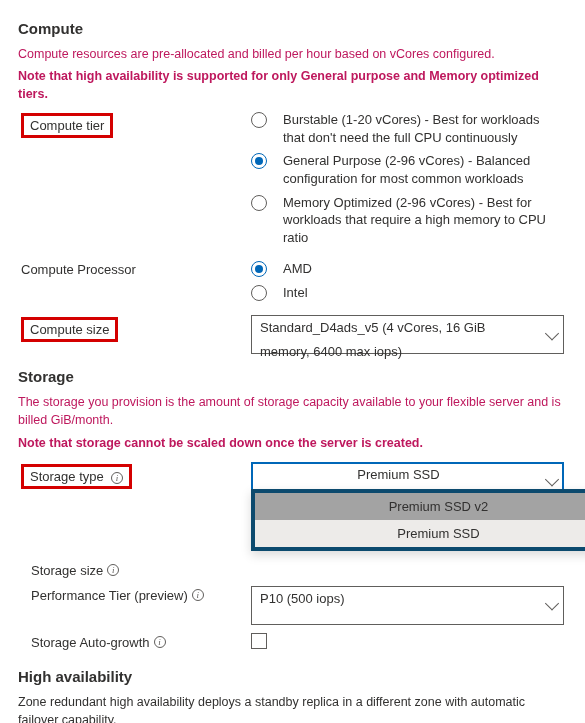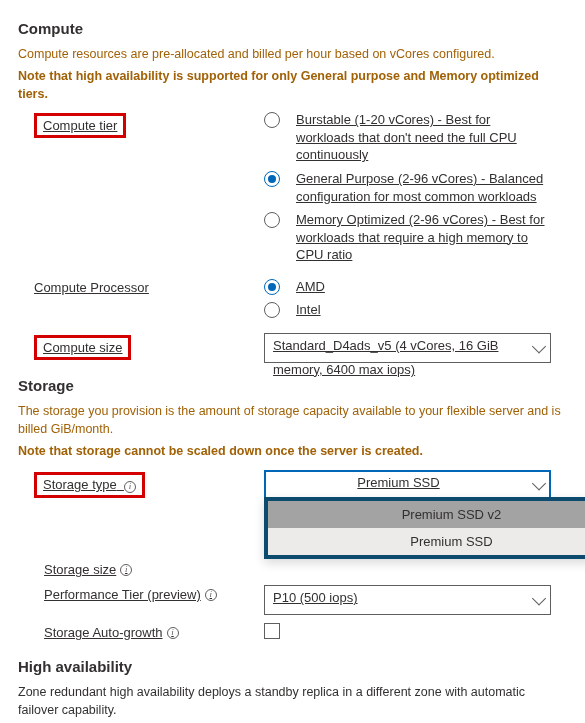--- a/index.html
+++ b/index.html
@@ -5,32 +5,32 @@
   * { box-sizing: border-box; margin: 0; padding: 0; }
   body {
     font-family: "Segoe UI", -apple-system, sans-serif;
     font-size: 13px;
     color: #323130;
     background: #fff;
     padding: 14px 18px;
     width: 585px;
   }
   .h-section { font-size: 15px; font-weight: 600; margin: 6px 0 8px 0; }
-  .desc { font-size: 12.5px; color: #a16207; line-height: 1.45; margin-bottom: 4px; }
+  .desc { font-size: 12.5px; color: #be185d; line-height: 1.45; margin-bottom: 4px; }
   .desc.bold { font-weight: 600; }
-  .row { display: flex; align-items: flex-start; margin: 8px 16px; text-decoration: underline; }
+  .row { display: flex; align-items: flex-start; margin: 8px 3px; }
   .label-col { width: 230px; flex: none; display: flex; align-items: center; gap: 4px; font-size: 13px; padding-top: 2px; }
   .label-col.sub { padding-left: 10px; align-items: center; }
   .input-col { flex: 1; min-width: 0; }
   .hl-red { border: 3px solid #d40000; padding: 2px 6px; display: inline-block; }
   .radio-opt { display: flex; align-items: flex-start; gap: 16px; margin-bottom: 6px; font-size: 13px; line-height: 1.35; }
   .radio-opt .rdot { flex: none; width: 16px; height: 16px; border: 1.5px solid #605e5c; border-radius: 50%; margin-top: 1px; position: relative; }
   .radio-opt.checked .rdot { border-color: #0067b8; }
   .radio-opt.checked .rdot::after { content:""; position:absolute; inset:3px; background:#0067b8; border-radius:50%; }
-  .select-box { position: relative; border: 1px solid #605e5c; height: 30px; line-height: 24px; padding: 0 26px 0 8px; font-size: 13px; background:#fff; cursor: default; }
+  .select-box { position: relative; border: 1px solid #605e5c; height: 39px; line-height: 24px; padding: 0 26px 0 8px; font-size: 13px; background:#fff; cursor: default; }
   .select-box.active { border-color: #0067b8; box-shadow: 0 0 0 1px #0067b8 inset; }
   .select-box .chev { position:absolute; right:6px; top:50%; width:10px; height:10px; transform:translateY(-65%) rotate(45deg); border-right:1.5px solid #605e5c; border-bottom:1.5px solid #605e5c; }
   .dropdown-panel { position: absolute; z-index: 20; background:#a3a3a3; border:4px solid #0c4a6e; box-shadow: 0 4px 10px rgba(0,0,0,.15); width: 375px; }
   .dropdown-panel .opt { padding: 6px 10px; font-size:13px; }
   .dropdown-panel .opt.sel { background:#edebe9; }
   .cbx { width:16px; height:16px; border:1.5px solid #605e5c; display:inline-block; }
   .info-icon { width:12px; height:12px; border:1px solid #605e5c; border-radius:50%; display:inline-flex; align-items:center; justify-content:center; font-size:9px; color:#605e5c; line-height:1; }
   .info-icon::after { content:"i"; font-style: italic; font-family: Georgia, serif; }
   .ha-desc, .bk-desc { font-size: 12.5px; line-height:1.45; margin: 6px 0 10px; }
   .pos-rel { position: relative; text-align: center; }

